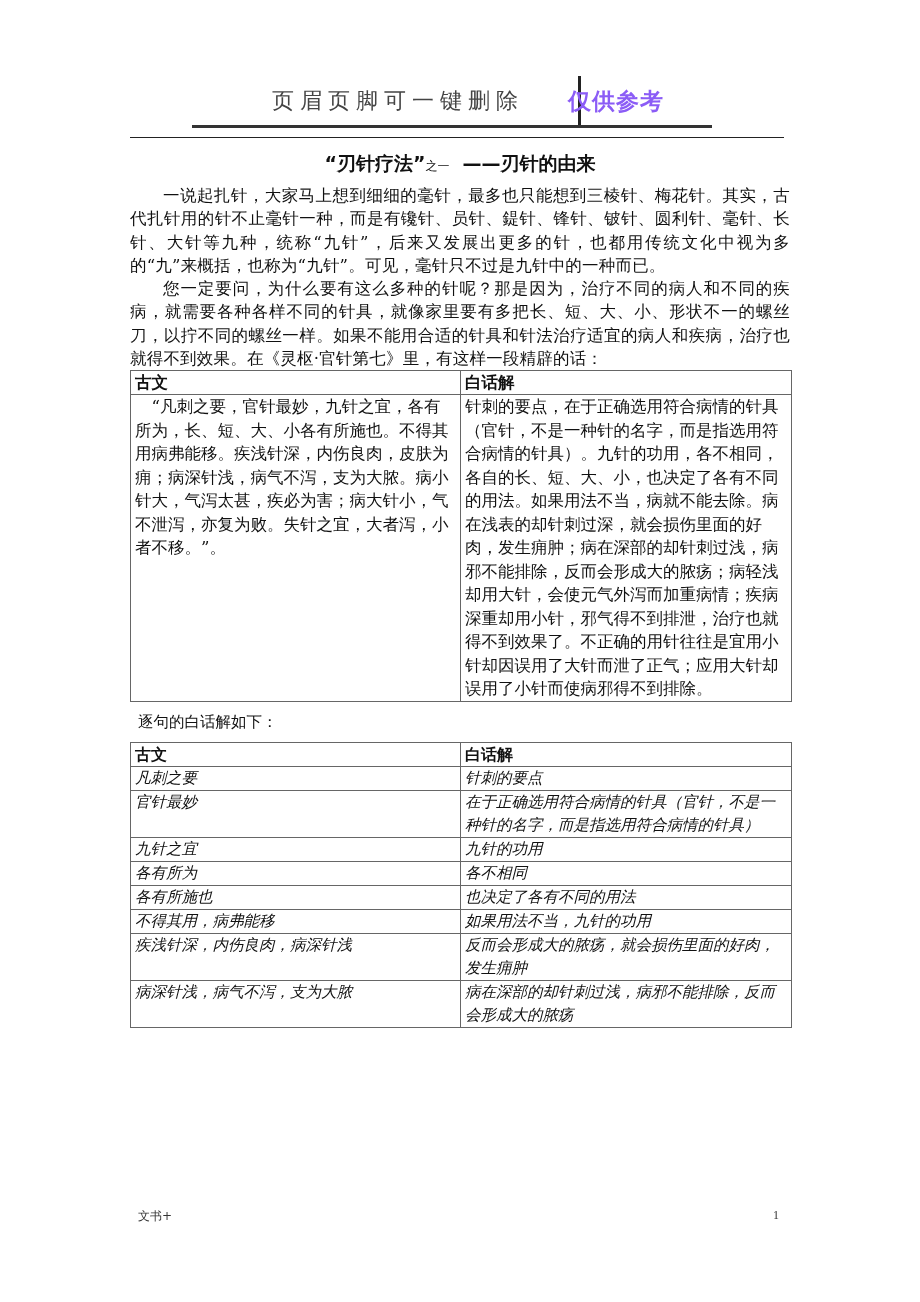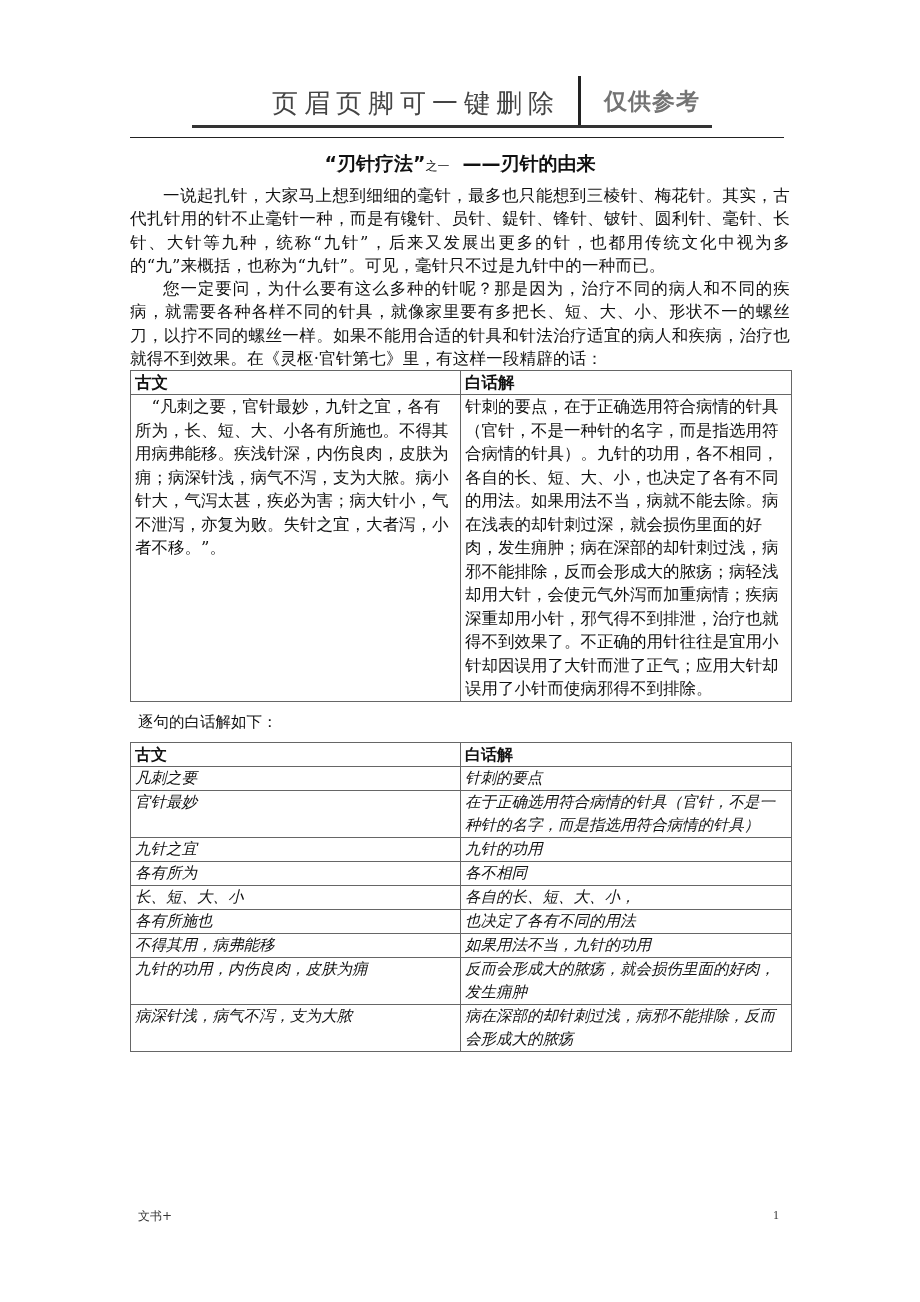--- a/index.html
+++ b/index.html
@@ -1,23 +1,23 @@
 <!DOCTYPE html>
 <html><head>
 <meta charset="utf-8">
 <style>
   html, body { margin: 0; padding: 0; background: #ffffff; }
   body { width: 920px; height: 1302px; position: relative; overflow: hidden;
          font-family: "DejaVu Serif", "Liberation Serif", serif; color: #111; }
   .page-header { position: absolute; left: 0; top: 0; width: 920px; height: 140px; }
-  .hdr-left { position: absolute; left: 272px; top: 86px; font-size: 26px; letter-spacing: 6px;
+  .hdr-left { position: absolute; left: 272px; top: 86px; font-size: 22px; letter-spacing: 6px;
               color: #444; font-family: "DejaVu Serif", serif; }
   .hdr-divider-v { position: absolute; left: 578px; top: 76px; width: 3px; height: 50px; background: #222; }
-  .hdr-right { position: absolute; left: 604px; top: 86px; font-size: 23px; font-weight: bold;
-               color: #737373; font-family: "DejaVu Sans", sans-serif; letter-spacing: 1px; }
+  .hdr-right { position: absolute; left: 568px; top: 86px; font-size: 23px; font-weight: bold;
+               color: #8b5cf6; font-family: "DejaVu Sans", sans-serif; letter-spacing: 1px; }
   .hdr-rule-thick { position: absolute; left: 192px; top: 125px; width: 520px; height: 3px; background: #333; }
   .hdr-rule-thin { position: absolute; left: 130px; top: 137px; width: 654px; height: 1px; background: #222; }
 
   .content { position: absolute; left: 130px; top: 150px; width: 660px; }
   .title { text-align: center; font-size: 19px; font-weight: bold; font-family: "DejaVu Sans", sans-serif;
            margin: 0 0 8px 0; height: 26px; line-height: 26px; }
   .title .sub { font-size: 12px; font-weight: normal; }
   .para { font-size: 16.5px; line-height: 23.3px; text-indent: 2em; margin: 0; text-align: justify; letter-spacing: 0.2px; }
   table { border-collapse: collapse; width: 661px; table-layout: fixed; font-size: 16.5px; }
   td, th { border: 1px solid #666; vertical-align: top; padding: 0 4px; text-align: left; }
@@ -88,33 +88,29 @@
     </tr>
     <tr>
       <td>九针之宜</td>
       <td>九针的功用</td>
     </tr>
     <tr>
       <td>各有所为</td>
       <td>各不相同</td>
     </tr>
     <tr>
-      <td>长、短、大、小</td>
-      <td>各自的长、短、大、小，</td>
-    </tr>
-    <tr>
       <td>各有所施也</td>
       <td>也决定了各有不同的用法</td>
     </tr>
     <tr>
       <td>不得其用，病弗能移</td>
       <td>如果用法不当，九针的功用</td>
     </tr>
     <tr>
-      <td>九针的功用，内伤良肉，皮肤为痈</td>
+      <td>疾浅针深，内伤良肉，病深针浅</td>
       <td>反而会形成大的脓疡，就会损伤里面的好肉，发生痈肿</td>
     </tr>
     <tr>
       <td>病深针浅，病气不泻，支为大脓</td>
       <td>病在深部的却针刺过浅，病邪不能排除，反而会形成大的脓疡</td>
     </tr>
   </tbody>
     </table>
 </div>
 

